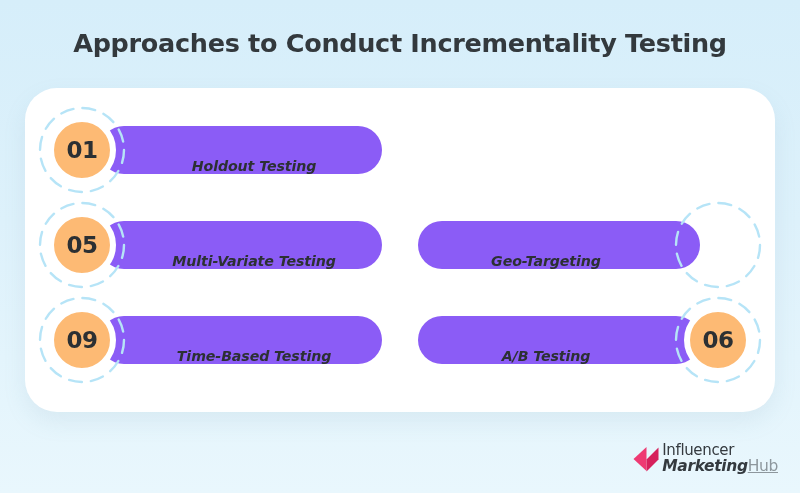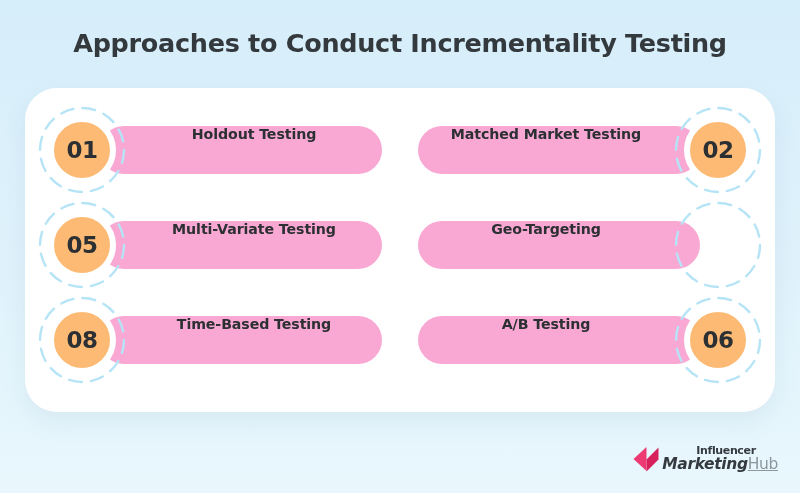--- a/index.html
+++ b/index.html
@@ -75,26 +75,27 @@
     position: relative;
     width: 375px;
     height: 96px;
   }
 
   
   .pill {
     position: absolute;
     top: 24px;
     height: 48px;
-    background: #f9a8d4;
+    background: #8b5cf6;
     border-radius: 24px;
     display: flex;
-    align-items: flex-start;
+    align-items: flex-end;
     justify-content: center;
     box-sizing: border-box;
+    font-style: italic;
   }
   .item.left .pill {
     left: 75px;
     right: 18px;
     padding-left: 34px;
     padding-right: 8px;
   }
   .item.right .pill {
     left: 18px;
     right: 75px;
@@ -172,25 +173,24 @@
     flex: 0 0 auto;
   }
   .logo-text {
     display: flex;
     flex-direction: column;
     justify-content: center;
     line-height: 1.02;
     font-family: "DejaVu Sans", "Liberation Sans", sans-serif;
   }
   .logo-line1 {
-    font-size: 11px;
-    font-weight: bold;
+    font-size: 15px;
+    font-weight: normal;
     color: #343a3f;
     letter-spacing: -0.35px;
-    margin-left: 34px;
   }
   .logo-line2 {
     font-size: 15.5px;
     letter-spacing: -0.35px;
     white-space: nowrap;
   }
   .logo-marketing {
     font-weight: bold;
     color: #343a3f;
     font-style: italic;
@@ -218,33 +218,20 @@
           </div>
           <div class="badge">
             <svg class="dashed-ring" viewBox="0 0 88 88">
               <circle cx="44" cy="44" r="42" stroke-dasharray="13 9"></circle>
             </svg>
             <div class="inner-circle">
               <span class="badge-number">01</span>
             </div>
           </div>
         </div>
-        <div class="item right">
-          <div class="pill">
-            <span class="pill-label">Matched Market Testing</span>
-          </div>
-          <div class="badge">
-            <svg class="dashed-ring" viewBox="0 0 88 88">
-              <circle cx="44" cy="44" r="42" stroke-dasharray="13 9"></circle>
-            </svg>
-            <div class="inner-circle">
-              <span class="badge-number">02</span>
-            </div>
-          </div>
-        </div>
       </div>
 
       <div class="row row-1">
         <div class="item left">
           <div class="pill">
             <span class="pill-label">Multi-Variate Testing</span>
           </div>
           <div class="badge">
             <svg class="dashed-ring" viewBox="0 0 88 88">
               <circle cx="44" cy="44" r="42" stroke-dasharray="13 9"></circle>
@@ -269,21 +256,21 @@
       <div class="row row-2">
         <div class="item left">
           <div class="pill">
             <span class="pill-label">Time-Based Testing</span>
           </div>
           <div class="badge">
             <svg class="dashed-ring" viewBox="0 0 88 88">
               <circle cx="44" cy="44" r="42" stroke-dasharray="13 9"></circle>
             </svg>
             <div class="inner-circle">
-              <span class="badge-number">08</span>
+              <span class="badge-number">09</span>
             </div>
           </div>
         </div>
         <div class="item right">
           <div class="pill">
             <span class="pill-label">A/B Testing</span>
           </div>
           <div class="badge">
             <svg class="dashed-ring" viewBox="0 0 88 88">
               <circle cx="44" cy="44" r="42" stroke-dasharray="13 9"></circle>

